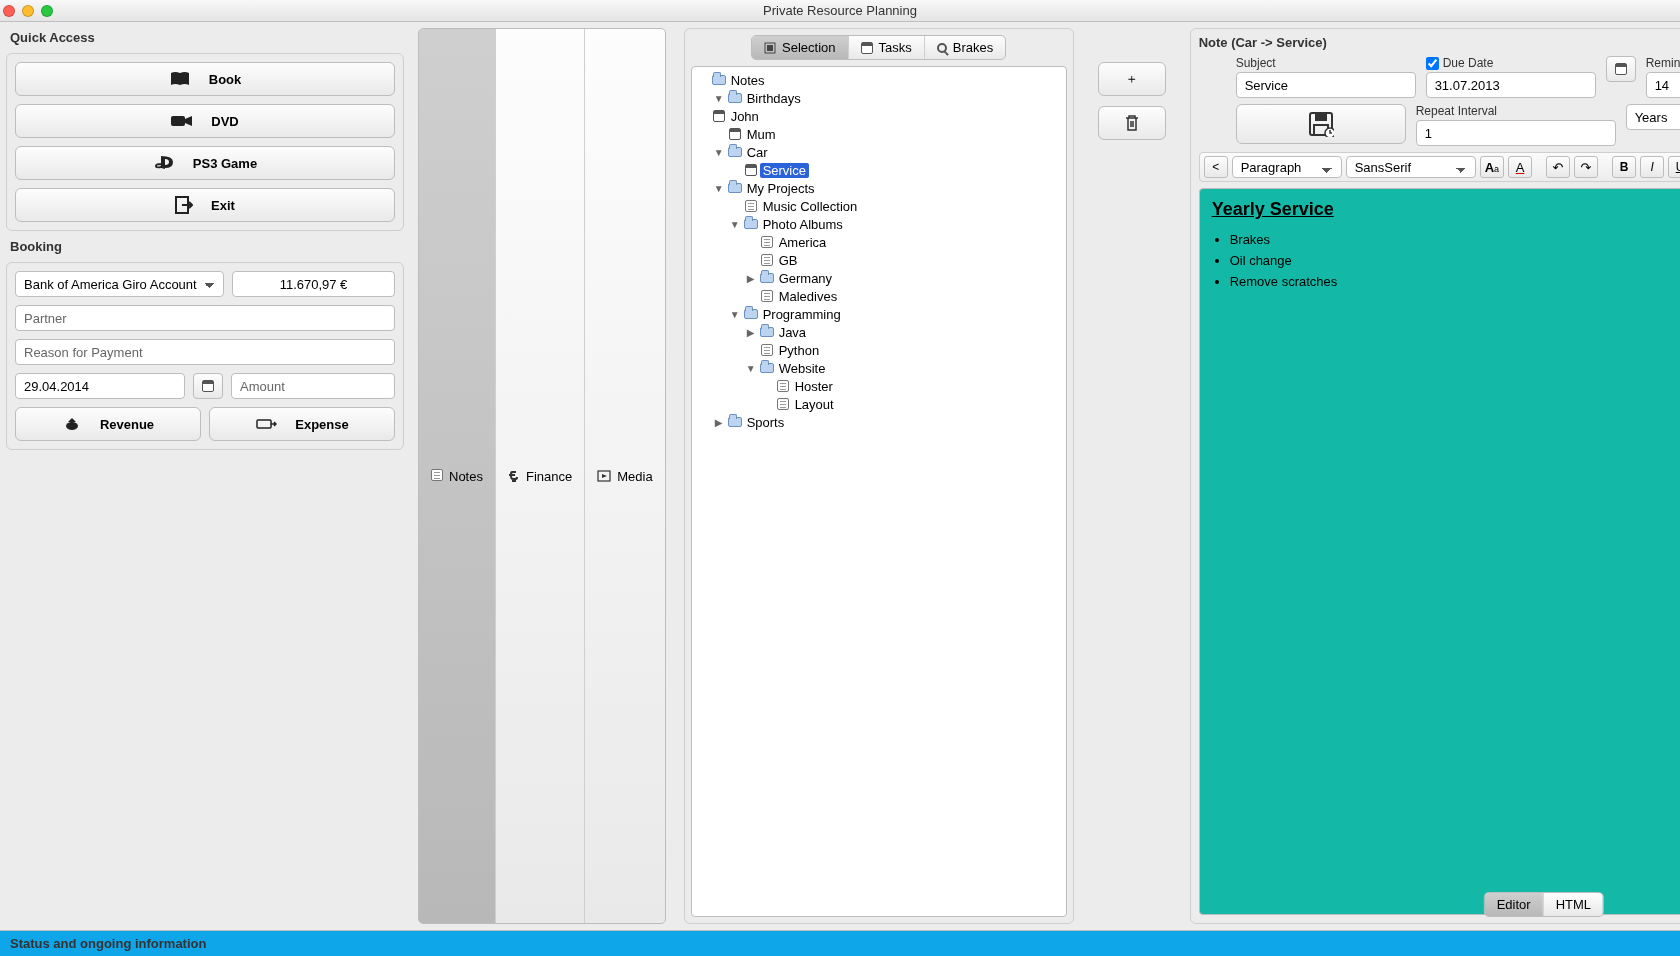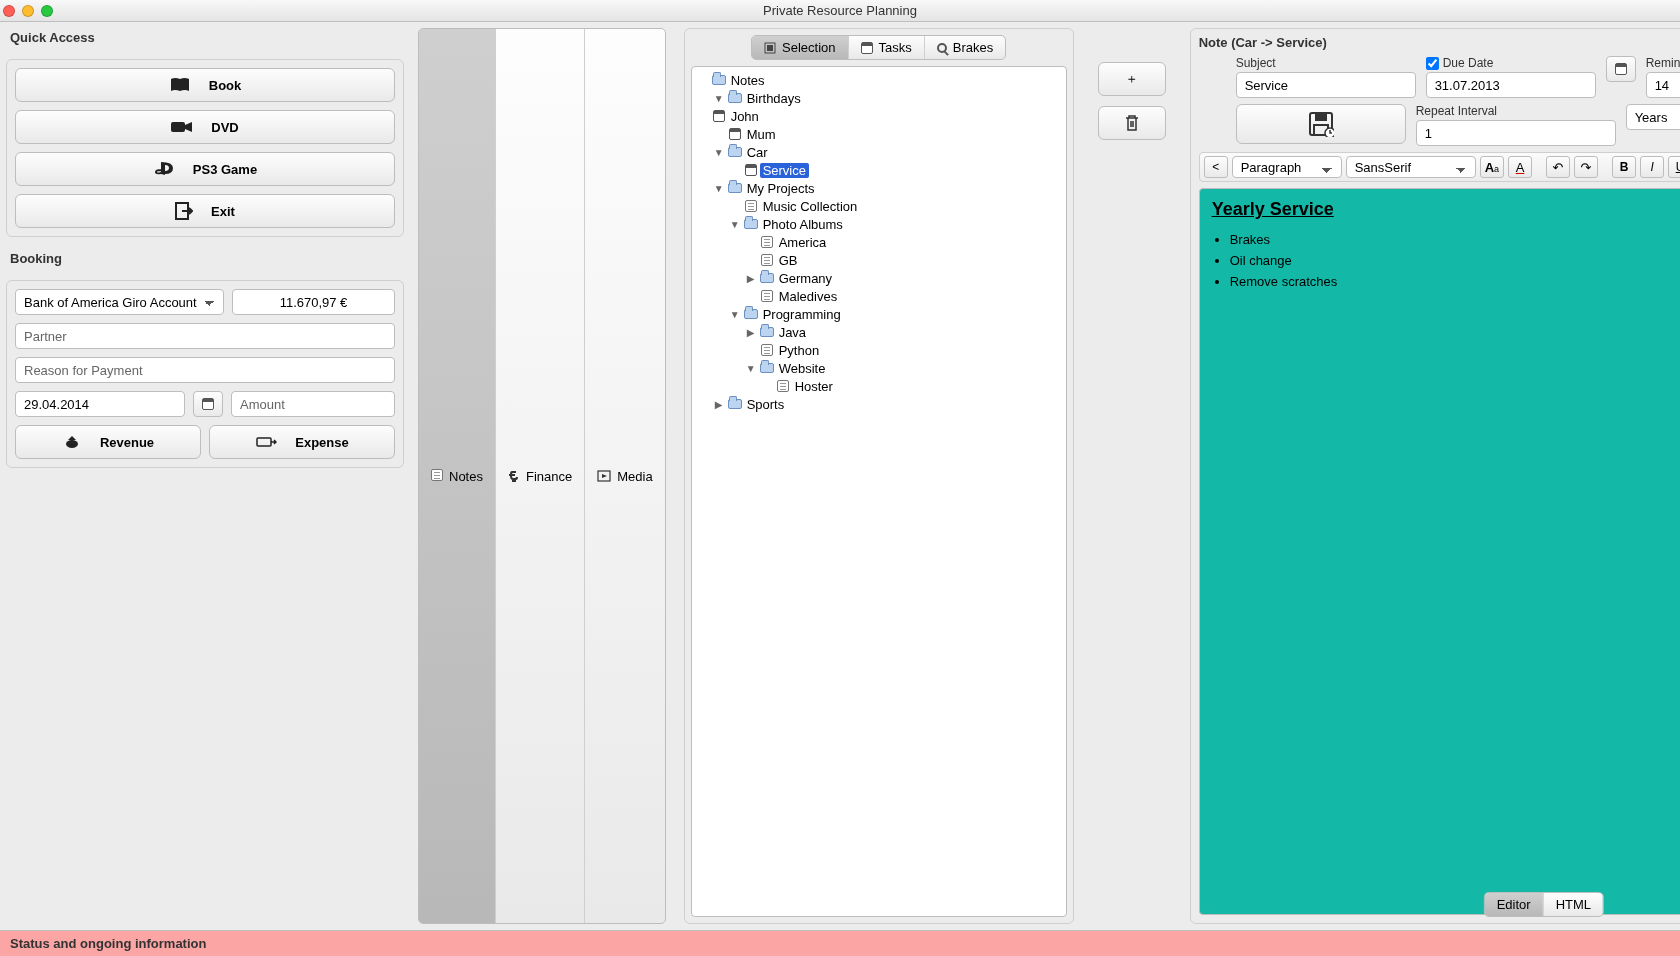--- a/index.html
+++ b/index.html
@@ -7,24 +7,24 @@
 
 
 .titlebar { height: 22px; background: linear-gradient(#f8f8f8,#e4e4e4); border-bottom: 1px solid #bfbfbf; display: flex; align-items: center; padding: 0 3px; position: relative; }
 .traffic { display: flex; gap: 7px; }
 .traffic span { width: 12px; height: 12px; border-radius: 50%; display: inline-block; border: 1px solid rgba(0,0,0,.2); }
 .t-red { background: #ff5f57; } .t-yel { background: #ffbd2e; } .t-grn { background: #28c940; }
 .titlebar .title { position: absolute; left: 0; right: 0; text-align: center; font-weight: 500; color: #333; }
 
 
 .app { display: flex; height: calc(100% - 22px - 26px); }
-.statusbar { height: 26px; border-top: 1px solid #bfbfbf; display: flex; align-items: center; padding: 0 10px; font-weight: bold; color: #333; background: #fca5a5; }
-
-
-.leftpanel { width: 432px; padding: 6px 6px 6px 6px; display: flex; flex-direction: column; gap: 12px; }
+.statusbar { height: 26px; border-top: 1px solid #bfbfbf; display: flex; align-items: center; padding: 0 10px; font-weight: bold; color: #333; background: #0ea5e9; }
+
+
+.leftpanel { width: 432px; padding: 6px 6px 6px 6px; display: flex; flex-direction: column; gap: 6px; }
 .section-label { font-weight: bold; color: #333; padding: 2px 4px; }
 .group { border: 1px solid #cfcfcf; border-radius: 6px; background: #ececec; padding: 8px; display: flex; flex-direction: column; gap: 8px; }
 .bigbtn { height: 34px; border: 1px solid #bdbdbd; border-radius: 6px; background: linear-gradient(#fdfdfd,#e9e9e9); display: flex; align-items: center; justify-content: center; gap: 18px; font-weight: 600; cursor: pointer; }
 
 .row { display: flex; gap: 8px; }
 .input, select.input { height: 26px; border: 1px solid #bdbdbd; border-radius: 4px; background: #fff; padding: 0 8px; font-size: 13px; }
 .input::placeholder { color: #666; }
 select.input { appearance: none; -webkit-appearance: none; background-image: linear-gradient(45deg,transparent 50%,#555 50%),linear-gradient(-45deg,transparent 50%,#555 50%); background-position: calc(100% - 14px) 11px, calc(100% - 9px) 11px; background-size: 5px 5px; background-repeat: no-repeat; padding-right: 24px; }
 .balance { text-align: center; }
 .iconbtn { width: 30px; height: 26px; border: 1px solid #bdbdbd; border-radius: 4px; background: linear-gradient(#fdfdfd,#e9e9e9); display: flex; align-items: center; justify-content: center; cursor: pointer; }
@@ -346,20 +346,27 @@
               </span>
               <span class="lbl">Website</span>
             </div>
             <div class="treenode" style="padding-left: 68px;">
               <span class="arrow"></span>
               <span class="icn">
                 <span class="ico ico-note"></span>
               </span>
               <span class="lbl">Hoster</span>
             </div>
+            <div class="treenode" style="padding-left: 68px;">
+              <span class="arrow"></span>
+              <span class="icn">
+                <span class="ico ico-note"></span>
+              </span>
+              <span class="lbl">Layout</span>
+            </div>
             <div class="treenode" style="padding-left: 20px;">
               <span class="arrow">▶</span>
               <span class="icn">
                 <span class="ico ico-folder"></span>
               </span>
               <span class="lbl">Sports</span>
             </div>
           </div>
       </div>
 

